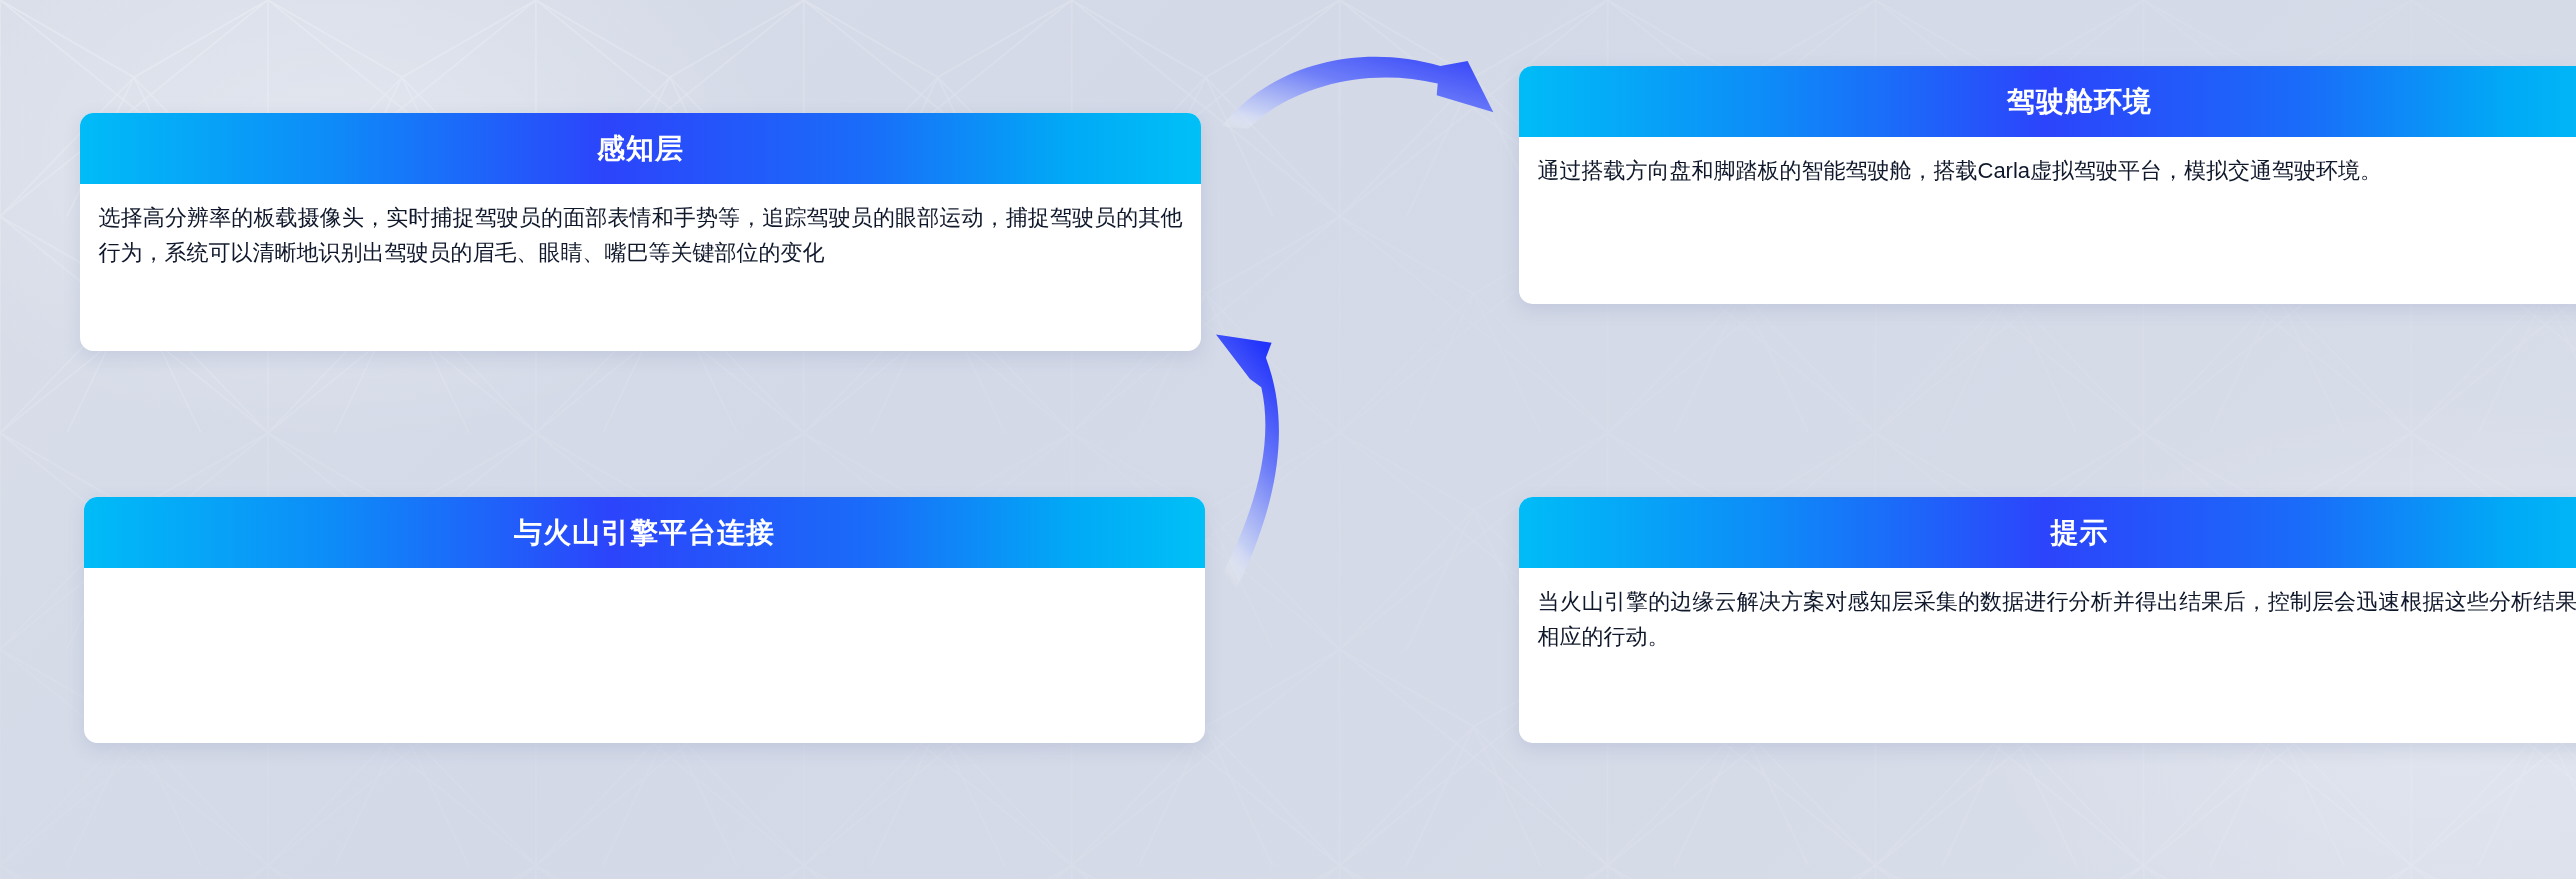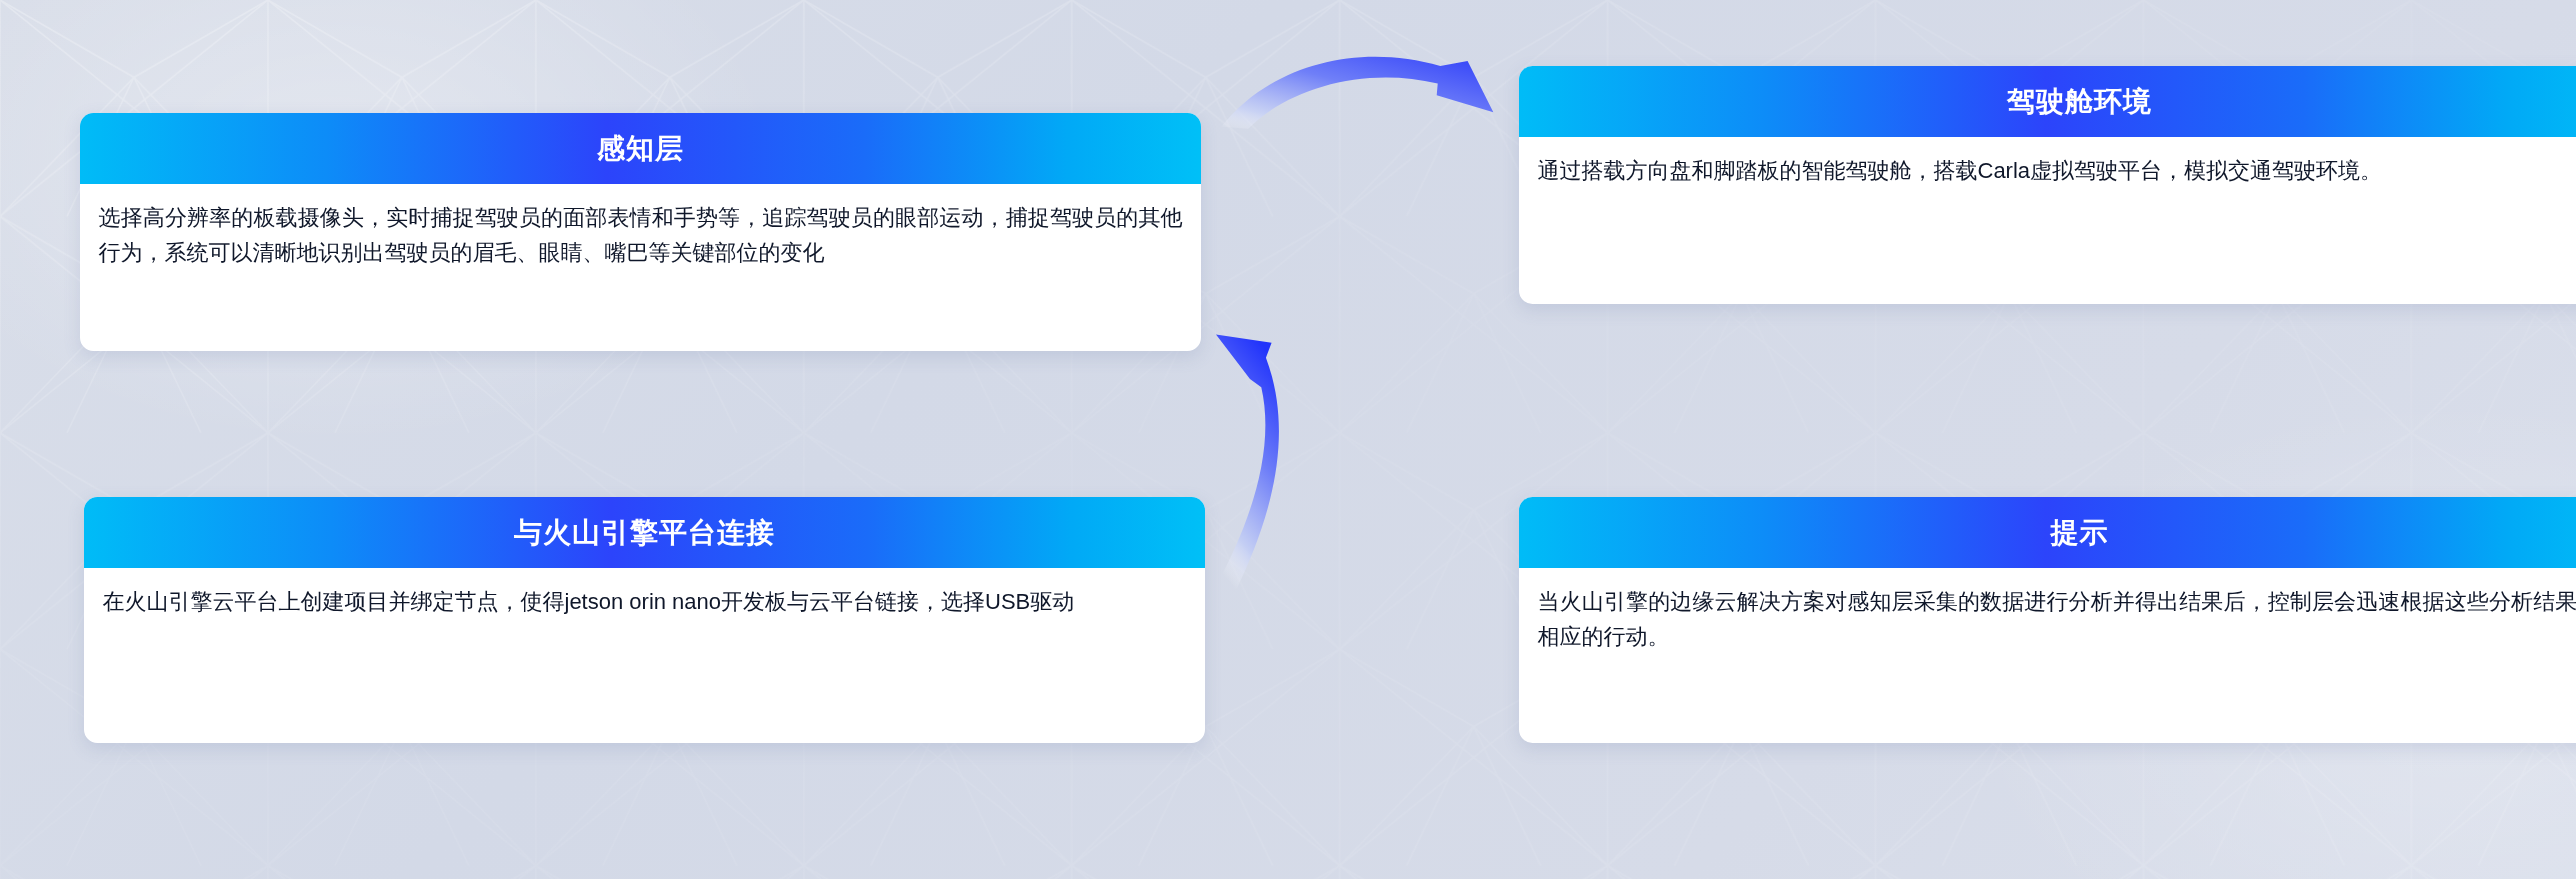--- a/index.html
+++ b/index.html
@@ -122,23 +122,20 @@
     </div>
     <div class="card-body">
       <p class="card-text">通过搭载方向盘和脚踏板的智能驾驶舱，搭载Carla虚拟驾驶平台，模拟交通驾驶环境。</p>
     </div>
   </div>
 
   <div class="card" id="card-platform">
     <div class="card-header">
       <div class="card-title">与火山引擎平台连接</div>
     </div>
-    <div class="card-body">
-      <p class="card-text">在火山引擎云平台上创建项目并绑定节点，使得jetson orin nano开发板与云平台链接，选择USB驱动</p>
-    </div>
   </div>
 
   <div class="card" id="card-prompt">
     <div class="card-header">
       <div class="card-title">提示</div>
     </div>
     <div class="card-body">
       <p class="card-text">当火山引擎的边缘云解决方案对感知层采集的数据进行分析并得出结果后，控制层会迅速根据这些分析结果采取相应的行动。</p>
     </div>
   </div>

